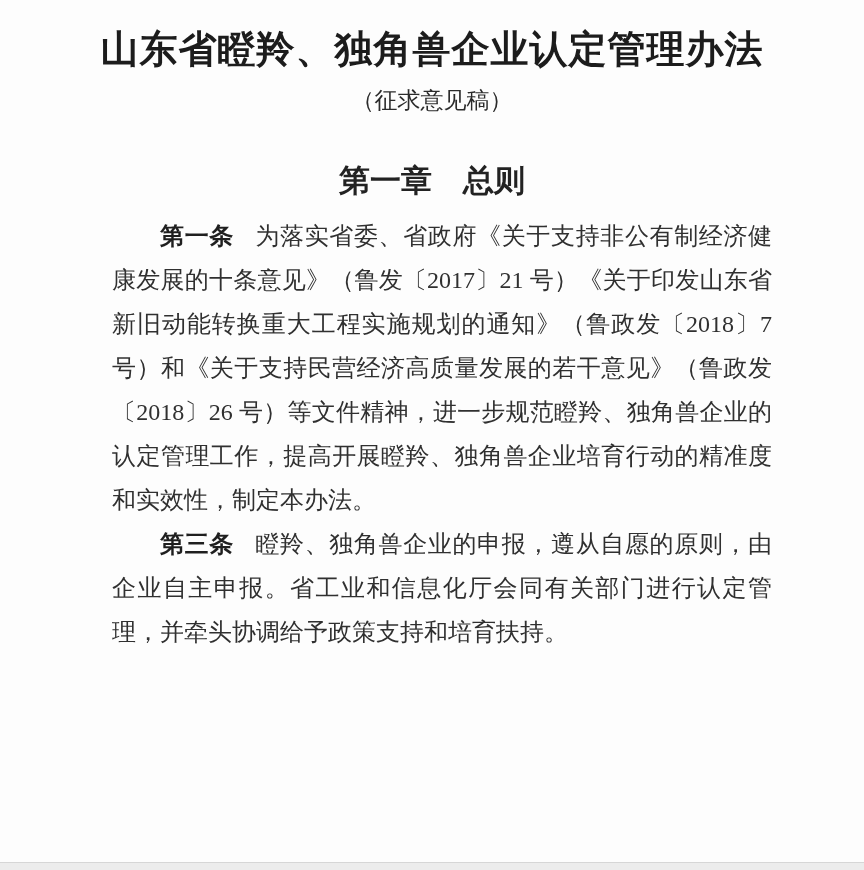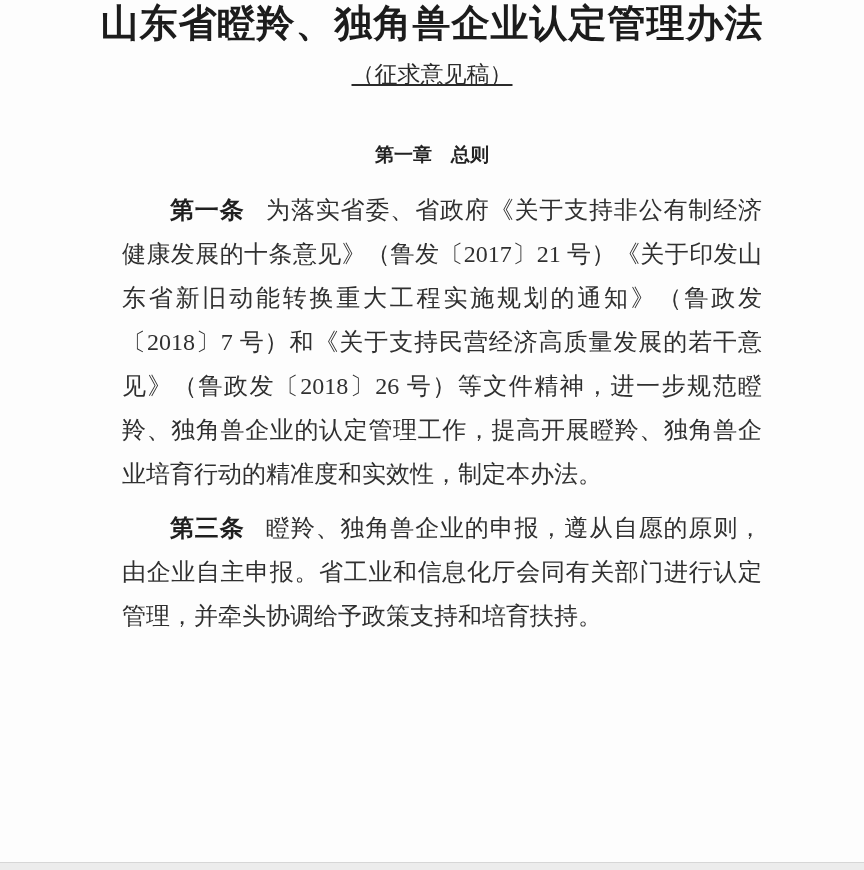--- a/index.html
+++ b/index.html
@@ -16,52 +16,52 @@
     position: relative;
     width: 864px;
     height: 870px;
     background: var(--paper, #fdfdfd);
     font-family: "Liberation Serif", "DejaVu Serif", serif;
     color: var(--ink, #303030);
     box-sizing: border-box;
   }
   .title {
     margin: 0;
+    padding-top: 26px;
     text-align: center;
     font-size: 38px;
     line-height: 46px;
     font-weight: 700;
     letter-spacing: 1px;
     color: var(--ink_strong, #1c1c1c);
   }
   .subtitle {
     margin-top: 16px;
     text-align: center;
     font-size: 23px;
     line-height: 26px;
     color: #2b2b2b;
-    text-decoration: underline;
   }
   .chapter {
     margin: 50px 0 0 0;
     text-align: center;
-    font-size: 19px;
+    font-size: 31px;
     line-height: 34px;
     font-weight: 700;
     color: #222222;
   }
   .doc-body {
     margin-top: 16px;
     padding: 0 92px 0 112px;
     font-size: 24px;
     line-height: 44px;
     text-align: justify;
   }
   .para {
-    margin: 10px;
+    margin: 0;
     text-indent: 2em;
   }
   .para .article-label {
     font-weight: 700;
     margin-right: 0.9em;
     color: #1f1f1f;
   }
   .page-edge {
     position: absolute;
     left: 0;

